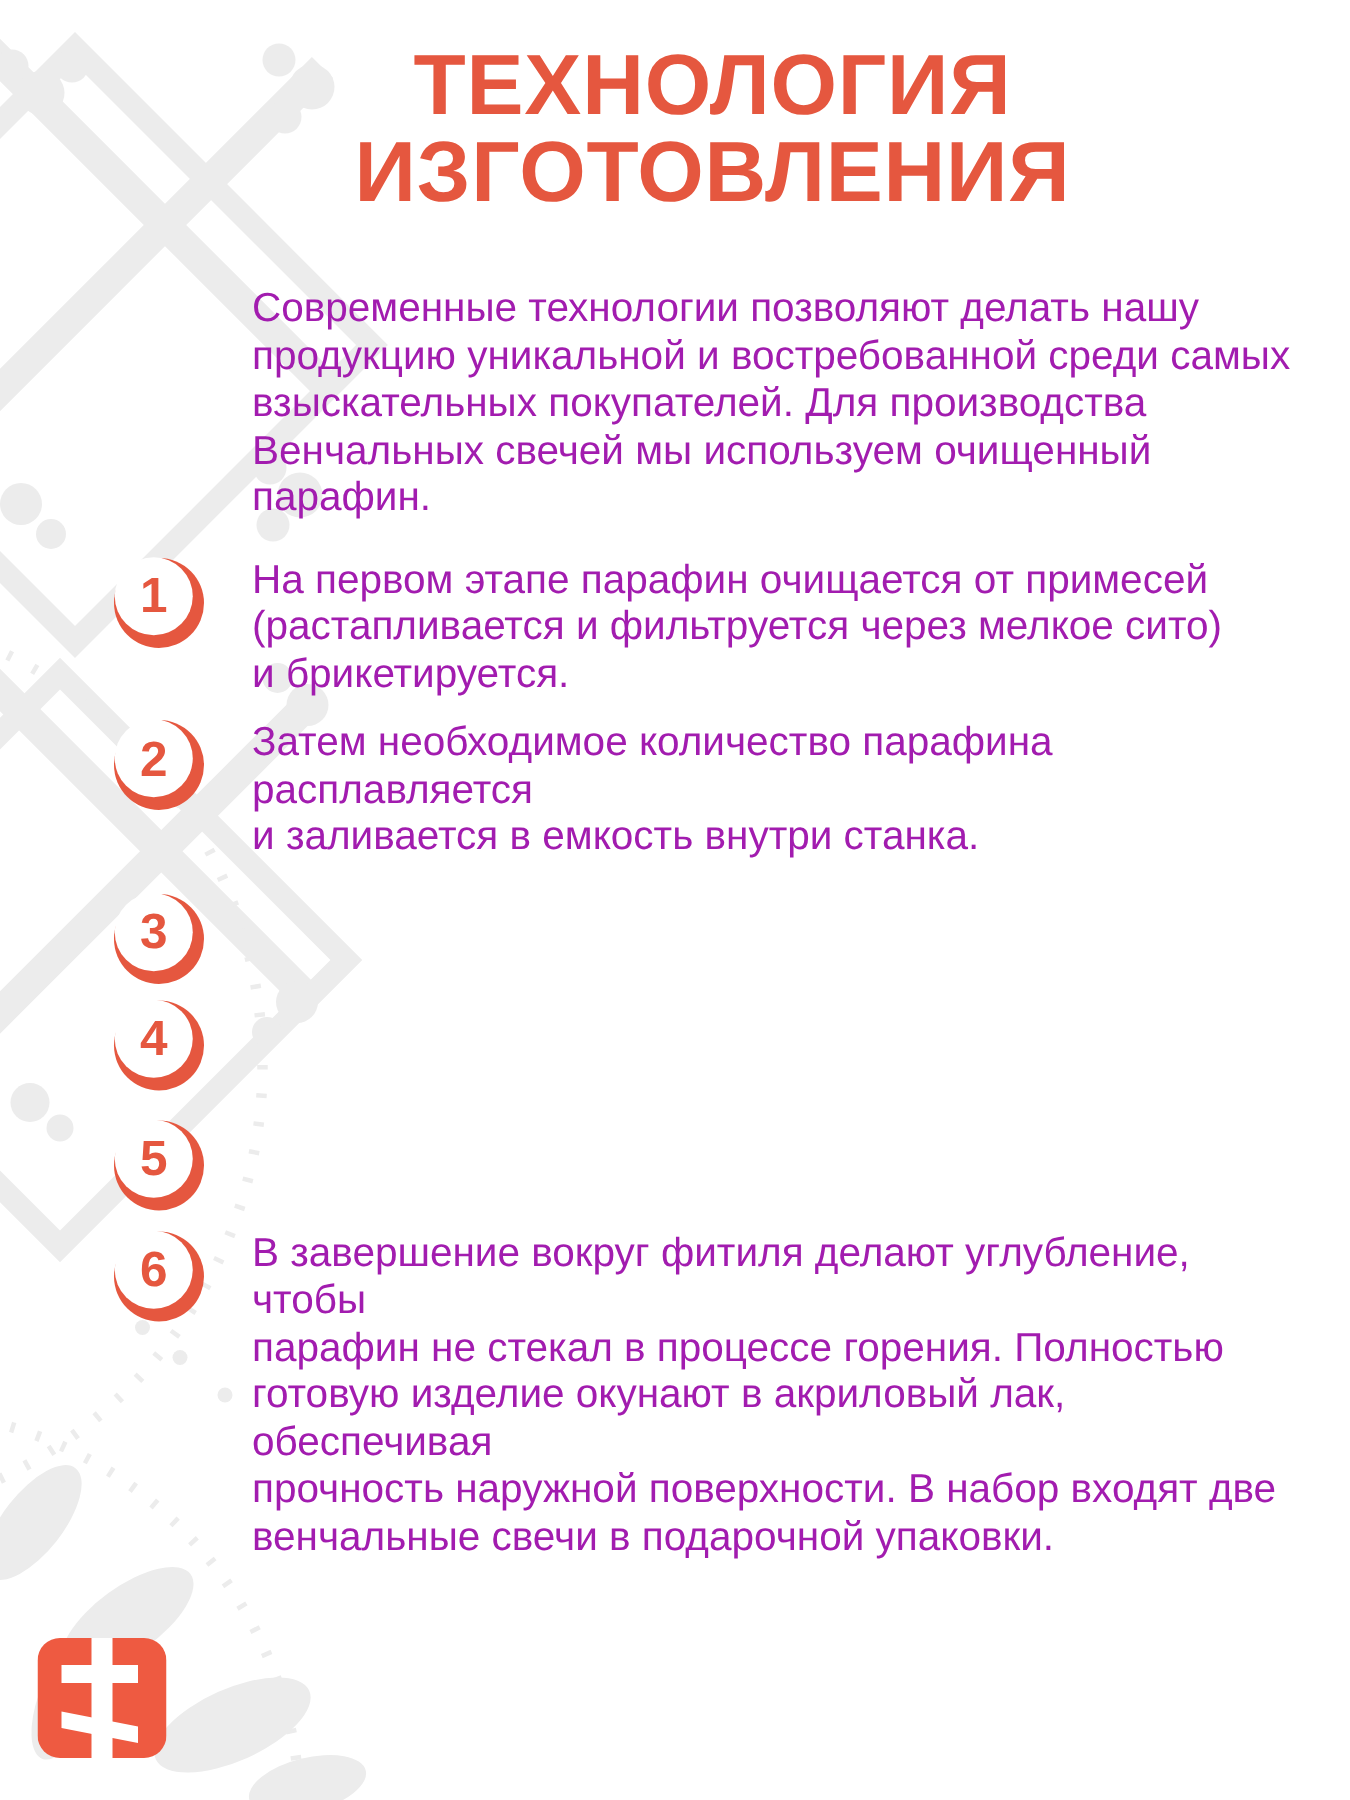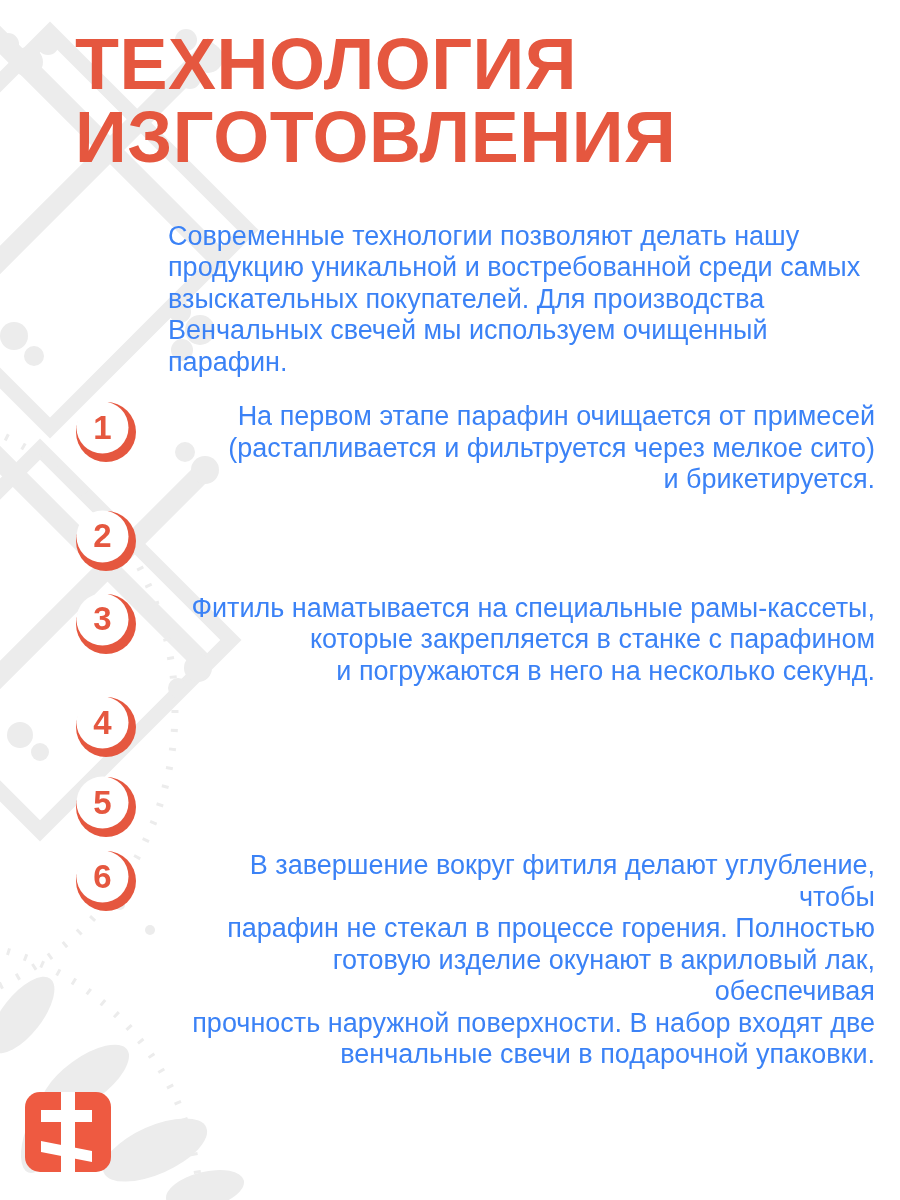--- a/index.html
+++ b/index.html
@@ -8,33 +8,34 @@
     width:900px;height:1200px;
     background:#ffffff;
     overflow:hidden;
     font-family:"Liberation Sans","DejaVu Sans",sans-serif;
     color:#212121;
   }
   .ornament{position:absolute;left:0;top:0;z-index:0;}
   .content{position:absolute;left:75px;top:28px;width:800px;z-index:1;}
   .title{
     margin:0;
-    font-size:72px;
+    font-size:57px;
     font-weight:700;
     line-height:1.02;
+    text-align:center;
     letter-spacing:0.5px;
     white-space:pre-line;
     color:var(--accent);
   }
   .body-text{
     font-size:27px;
     line-height:31.5px;
     margin:0;
     white-space:pre-line;
-    color:#3b82f6;
+    color:#a21caf;
   }
   .intro{margin:46px 0 0 93px;}
   .steps{margin:0;}
   .step{display:flex;align-items:flex-start;}
   .step.m1{margin-top:23px;}
   .step.m2{margin-top:14px;}
   .step.m3{margin-top:21px;}
   .step.m4{margin-top:9px;}
   .step.m5{margin-top:18px;}
   .step.m6{margin-top:12px;}
@@ -45,21 +46,21 @@
     margin-right:31px;
     margin-top:0;
   }
   .badge .num{
     position:absolute;left:1px;top:0;
     width:53px;height:53px;
     display:flex;align-items:center;justify-content:center;
     font-size:33px;font-weight:700;
     color:var(--accent);
   }
-  .step-text{flex:1;text-align:right;}
+  .step-text{flex:1;}
   .brand-logo{position:absolute;left:25px;top:1092px;width:86px;height:80px;z-index:1;}
 </style>
 </head>
 <body>
 
 <div class="page">
 
   <svg class="ornament" width="280" height="1200" viewBox="0 0 280 1200" aria-hidden="true">
     <g stroke="#ECECEC" fill="none">
 
@@ -128,33 +129,32 @@
   </div>
 
   <div class="step m2">
     <div class="badge">
       <svg width="62" height="62" viewBox="0 0 62 62" aria-hidden="true">
         <circle cx="31" cy="31" r="30" fill="#E5573F"></circle>
         <circle cx="27.5" cy="26.5" r="26" fill="#ffffff"></circle>
       </svg>
       <span class="num">2</span>
     </div>
+    <p class="body-text step-text">Затем необходимое количество парафина расплавляется
+и заливается в емкость внутри станка.</p>
   </div>
 
   <div class="step m3">
     <div class="badge">
       <svg width="62" height="62" viewBox="0 0 62 62" aria-hidden="true">
         <circle cx="31" cy="31" r="30" fill="#E5573F"></circle>
         <circle cx="27.5" cy="26.5" r="26" fill="#ffffff"></circle>
       </svg>
       <span class="num">3</span>
     </div>
-    <p class="body-text step-text">Фитиль наматывается на специальные рамы-кассеты,
-которые закрепляется в станке с парафином
-и погружаются в него на несколько секунд.</p>
   </div>
 
   <div class="step m4">
     <div class="badge">
       <svg width="62" height="62" viewBox="0 0 62 62" aria-hidden="true">
         <circle cx="31" cy="31" r="30" fill="#E5573F"></circle>
         <circle cx="27.5" cy="26.5" r="26" fill="#ffffff"></circle>
       </svg>
       <span class="num">4</span>
     </div>

